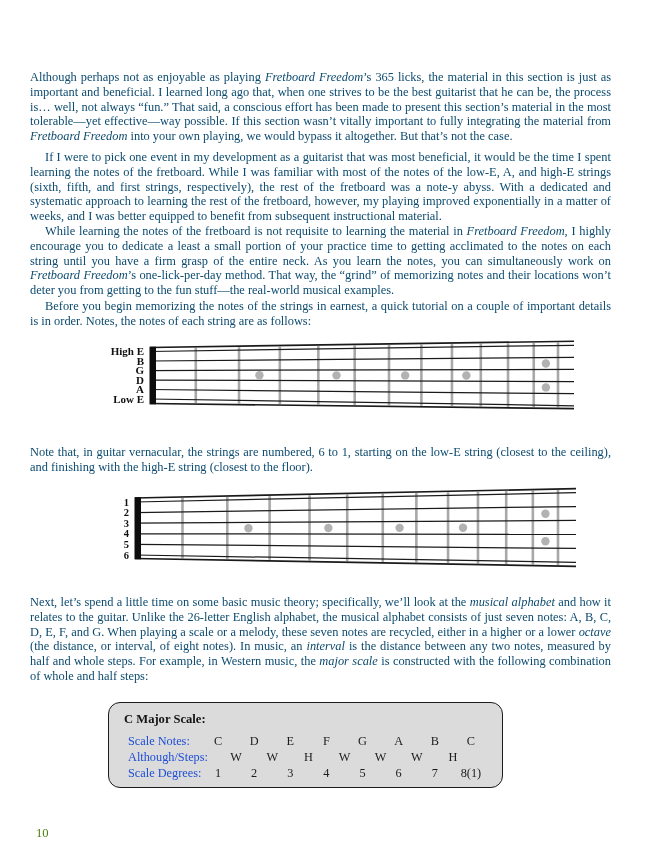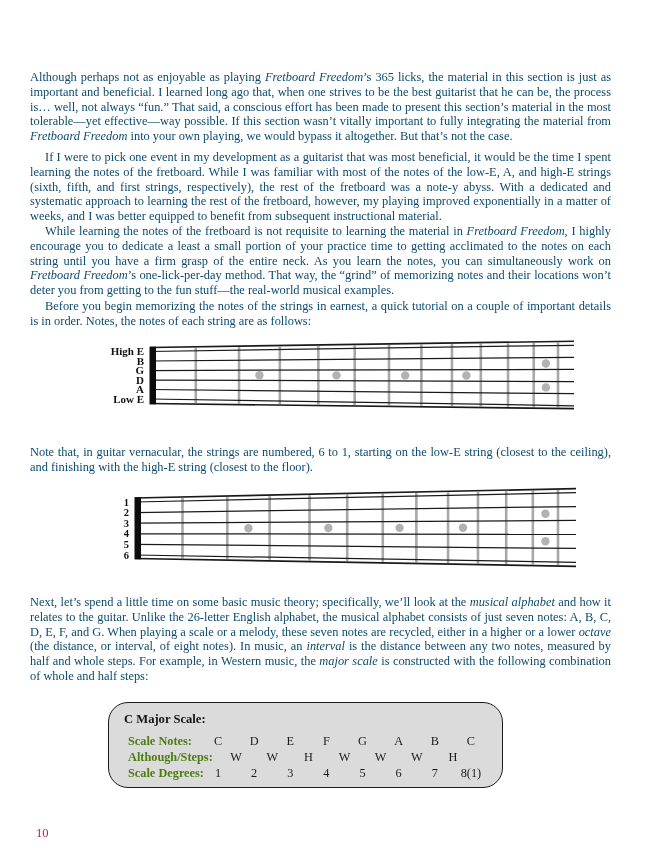--- a/index.html
+++ b/index.html
@@ -20,36 +20,36 @@
   .body-para{
     position:absolute;left:30px;width:581px;margin:0;
     font-size:12.4px;line-height:14.8px;text-align:justify;
     color:#0c4a6e;
   }
   .body-para.indent{text-indent:15px;}
   .body-para em{font-style:italic;}
   .fb{position:absolute;left:30px;}
   .scale-box{
     position:absolute;left:108px;top:702px;width:395px;height:86px;
-    background:#dbdbdb;border:1.6px solid #1c1c1c;border-radius:20px;
+    background:#dbdbdb;border:1.6px solid #1c1c1c;border-radius:12px;
     box-sizing:border-box;
   }
   .box-heading{
     position:absolute;left:15px;top:9px;
     font-weight:700;font-size:12.6px;color:#131313;
   }
   .rlabel{
-    position:absolute;left:19px;font-weight:700;font-size:12.3px;color:#4d7c0f;
+    position:absolute;left:19px;font-weight:400;font-size:12.3px;color:#1d4ed8;
   }
   .cellspan{
     position:absolute;width:28px;text-align:center;
     font-size:12.3px;color:#1b1b1b;
   }
   .pagenum{
-    position:absolute;left:36px;top:826px;font-size:12.6px;color:#be185d;
+    position:absolute;left:36px;top:826px;font-size:12.6px;color:#4d7c0f;
   }
 </style>
 </head>
 <body>
 
 <div class="page">
 
 
   <div id="paras">
       <p class="body-para" style="top: 70px;"><span>Although perhaps not as enjoyable as playing </span><em>Fretboard Freedom</em><span>’s 365 licks, the material in this section is just as important and beneficial. I learned long ago that, when one strives to be the best guitarist that he can be, the process is… well, not always “fun.” That said, a conscious effort has been made to present this section’s material in the most tolerable—yet effective—way possible. If this section wasn’t vitally important to fully integrating the material from </span><em>Fretboard Freedom</em><span> into your own playing, we would bypass it altogether. But that’s not the case.</span></p>

